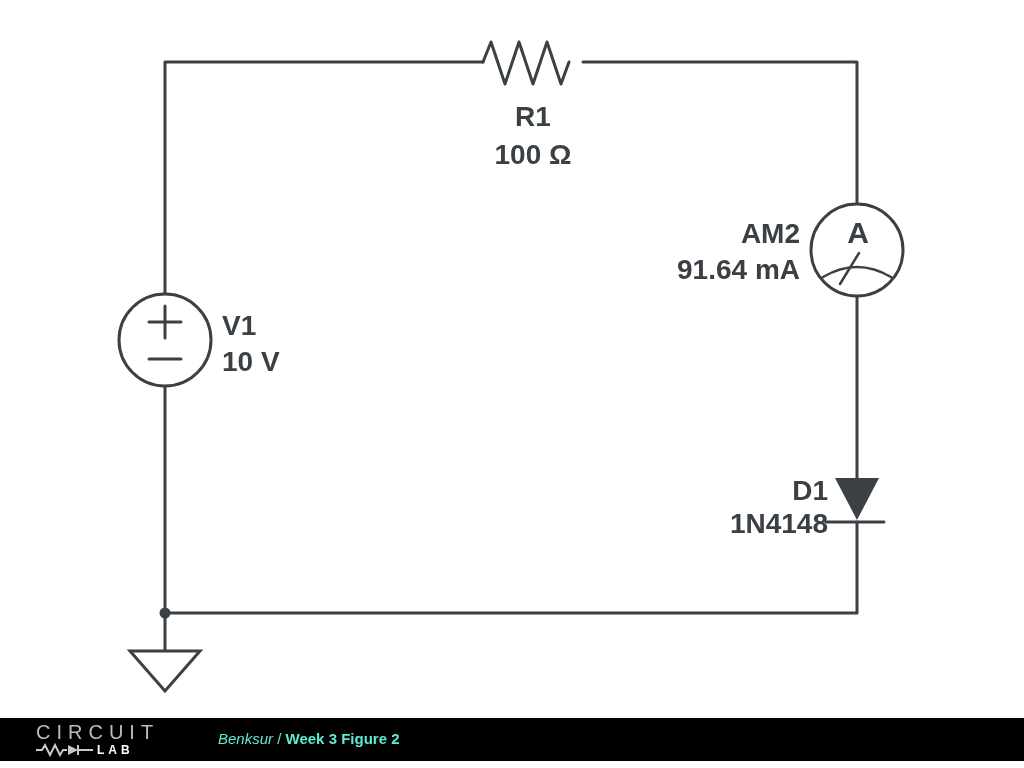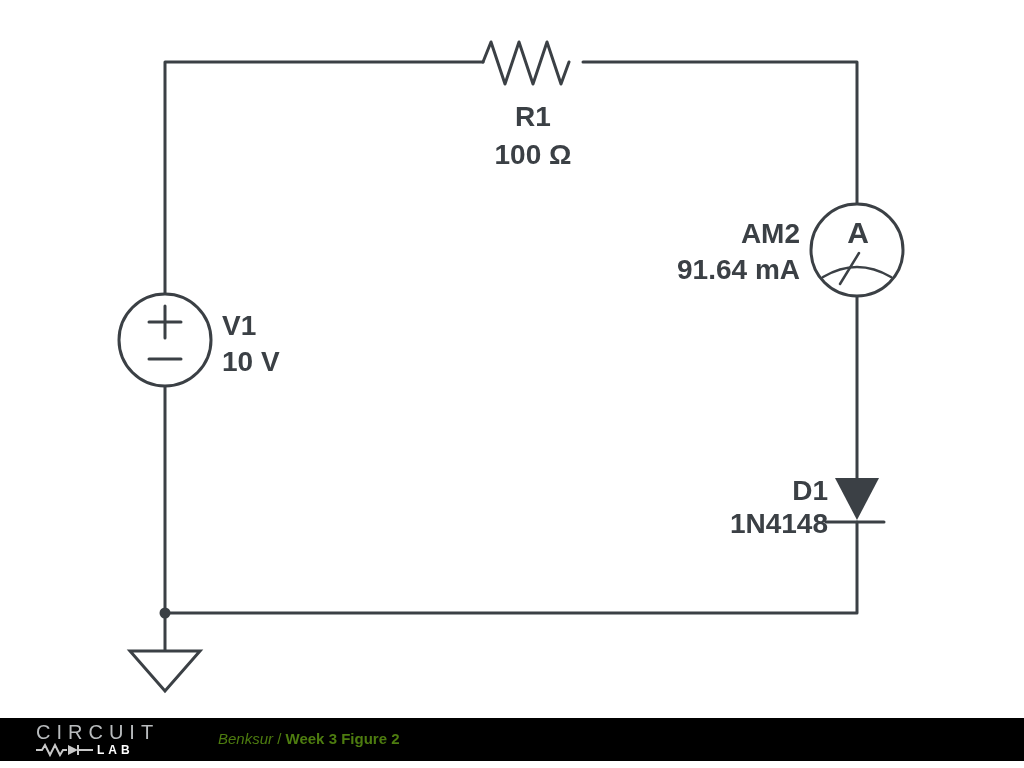--- a/index.html
+++ b/index.html
@@ -15,21 +15,21 @@
   svg.schematic text { font-family:"Liberation Sans",sans-serif; font-weight:bold; font-size:28px; fill:#3b4045; }
   svg.schematic text.meter-letter { font-size:30px; }
 
   
   .footer { position:absolute; left:0; bottom:7px; width:1024px; height:43px; background:#000000; color:#ffffff; display:flex; align-items:center; }
   .logo { margin-left:36px; width:160px; line-height:1; }
   .logo-top { font-size:20px; letter-spacing:6px; font-weight:400; color:#b9bcbe; }
   .logo-bottom { display:flex; align-items:center; gap:3px; margin-top:1px; }
   .logo-wave { display:block; }
   .logo-lab { color:#ffffff; font-weight:bold; font-size:12px; letter-spacing:4px; }
-  .meta { margin-left:22px; font-size:15px; line-height:1.25; color:#4d7c0f; }
+  .meta { margin-left:22px; font-size:15px; line-height:1.25; color:#5eead4; }
   .author { font-style:italic; }
   .bold { font-weight:bold; }
   .url-line { font-weight:bold; cursor:pointer; }
 </style>
 </head>
 <body>
 
 <div class="page">
 
   <svg class="schematic" width="1024" height="725" viewBox="0 0 1024 725">

